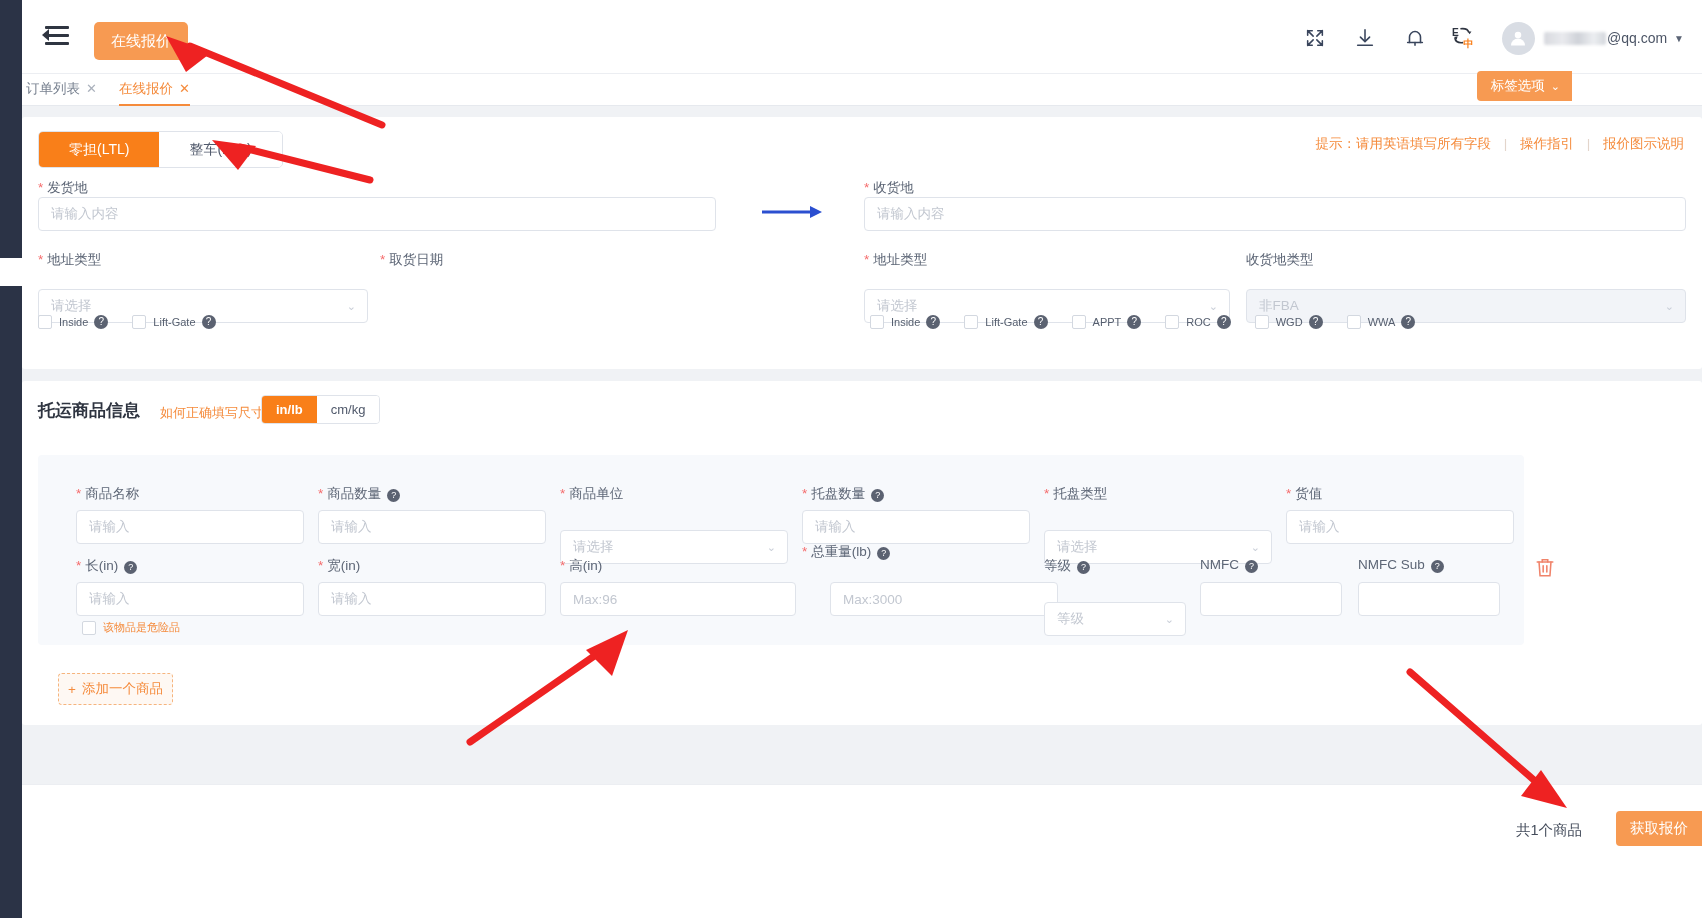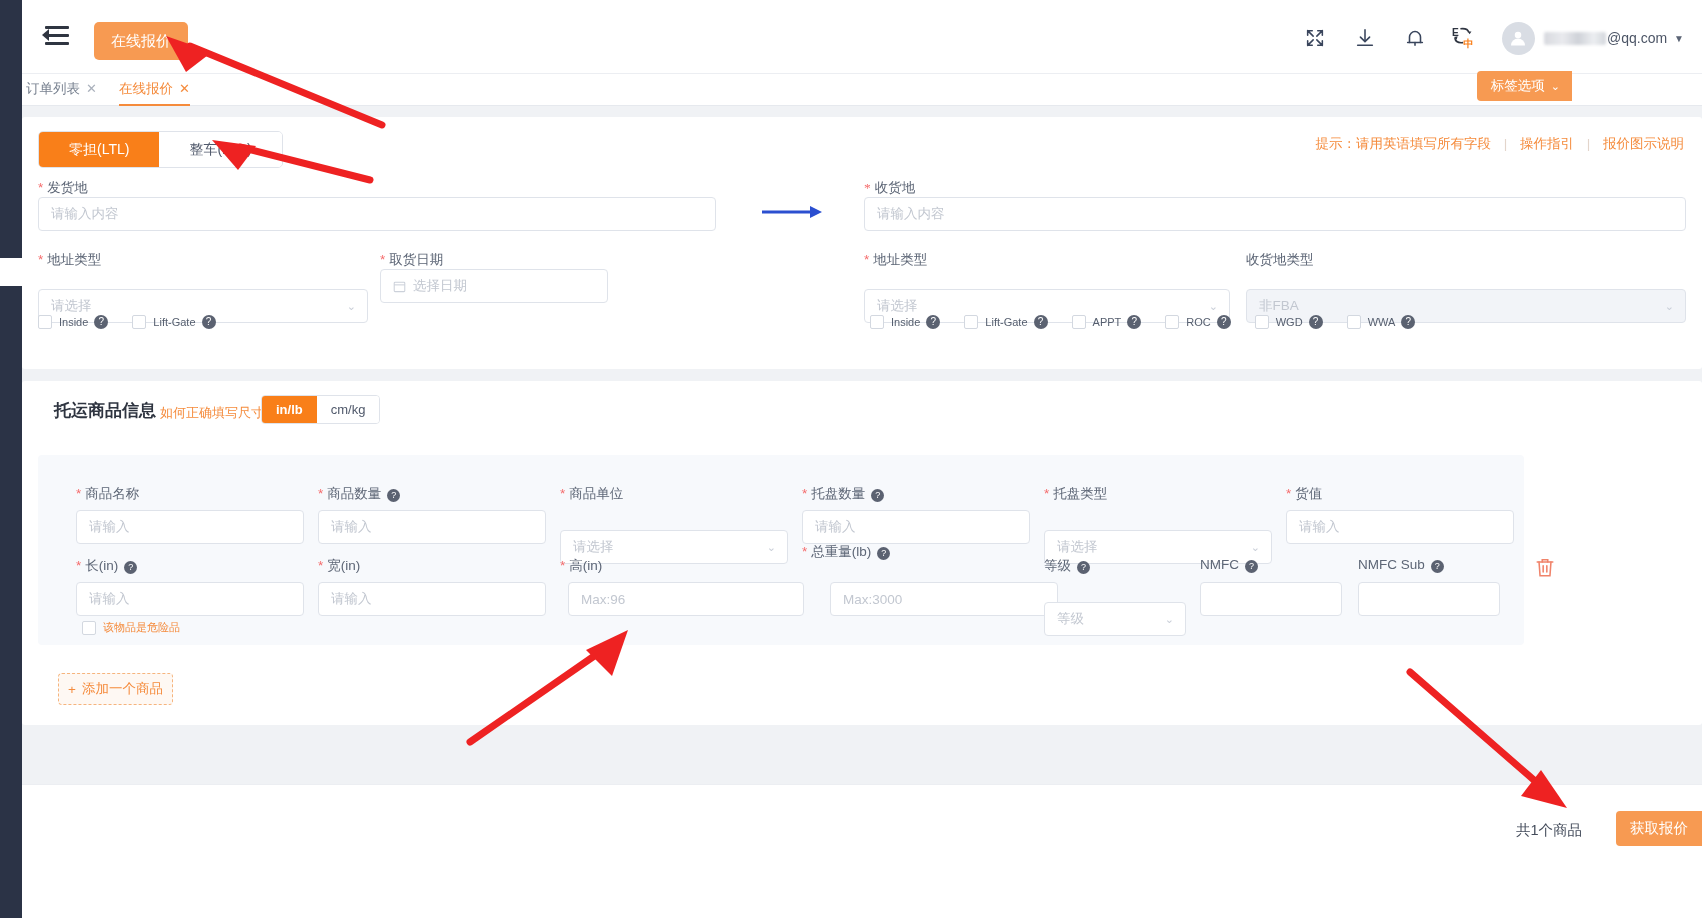--- a/index.html
+++ b/index.html
@@ -136,21 +136,21 @@
     width: 14px; height: 14px; border-radius: 50%; background: #5b6271; color: #fff;
     font-size: 10px; line-height: 14px; text-align: center; margin-left: 6px;
     font-family: "Liberation Sans", sans-serif; cursor: help; display:inline-block;
   }
   .qm.sm { width: 13px; height: 13px; line-height: 13px; font-size: 9px; }
 
   .bluearrow { position: absolute; left: 762px; top: 205px; width: 62px; height: 14px; }
 
   
   #goodsCard { top: 381px; width: 1680px; height: 344px; }
-  .gtitle { position: absolute; left: 16px; top: 18px; font-size: 17px; color: #2e3440; font-weight: bold; margin-left: 16px;}
+  .gtitle { position: absolute; left: 16px; top: 18px; font-size: 17px; color: #2e3440; font-weight: bold;}
   .gtip { position: absolute; left: 138px; top: 23px; font-size: 13px; color: #f58b3c; cursor: pointer; }
   .unitseg { position: absolute; left: 239px; top: 14px; display: flex; border: 1px solid #dfe3ea; border-radius: 4px; overflow: hidden;}
   .unitseg > div { height: 27px; line-height: 27px; padding: 0 14px; font-size: 13px; color: #50596b; background:#fff; cursor: pointer;}
   .unitseg > div.on { background: #f97f19; color: #fff; font-weight: bold; }
 
   .itembox {
     position: absolute; left: 16px; top: 74px; width: 1486px; height: 190px;
     background: #f7f9fc; border-radius: 4px;
   }
   .trash { position: absolute; left: 1512px; top: 175px; width: 22px; height: 24px; cursor: pointer; }
@@ -281,44 +281,35 @@
       <span class="req">*</span><span>地址类型</span>
     </div>
     <div class="fld sel" style="left:16px; top:152px; width:330px;">
       <span>请选择</span>
       <span class="chev">⌄</span>
     </div>
 
     <div class="lbl" style="left:358px; top:134px;">
       <span class="req">*</span><span>取货日期</span>
     </div>
-    <div class="fld" style="left:358px; top:152px; width:228px;">
-      <span class="calicon">
-        <svg width="13" height="13" viewBox="0 0 16 16" fill="none" stroke="#ccd1da" stroke-width="1.3">
-          <rect x="1.5" y="2.8" width="13" height="11.5" rx="1"></rect>
-            <path d="M1.5 6 H14.5"></path>
-        </svg>
-      </span>
-      <span>选择日期</span>
-    </div>
 
     <div class="cbrow" style="left:16px; top:198px;">
       <div class="cb">
         <span class="box"></span>
         <span class="ctext">Inside</span>
         <span class="qm">?</span>
       </div>
       <div class="cb">
         <span class="box"></span>
         <span class="ctext">Lift-Gate</span>
         <span class="qm">?</span>
       </div>
     </div>
 
-    <div class="lbl" style="left:842px; top:62px;font-family:Liberation Serif, serif;">
+    <div class="lbl" style="left:842px; top:62px;">
       <span class="req">*</span><span>收货地</span>
     </div>
     <div class="fld" style="left:842px; top:80px; width:822px;">
       <span>请输入内容</span>
     </div>
 
     <div class="lbl" style="left:842px; top:134px;">
       <span class="req">*</span><span>地址类型</span>
     </div>
     <div class="fld sel" style="left:842px; top:152px; width:366px;">
@@ -444,21 +435,21 @@
       <div class="lbl" style="left:1320px; top:102px;">
         <span>NMFC Sub</span><span class="qm sm">?</span>
       </div>
 
       <div class="fld" style="left:38px; top:127px; width:228px;">
         <span>请输入</span>
       </div>
       <div class="fld" style="left:280px; top:127px; width:228px;">
         <span>请输入</span>
       </div>
-      <div class="fld" style="left:522px; top:127px; width:236px;margin-left:8px;">
+      <div class="fld" style="left:522px; top:127px; width:236px;">
         <span>Max:96</span>
       </div>
       <div class="fld" style="left:792px; top:127px; width:228px;">
         <span>Max:3000</span>
       </div>
       <div class="fld sel" style="left:1006px; top:127px; width:142px;">
         <span>等级</span>
         <span class="chev">⌄</span>
       </div>
       <div class="fld" style="left:1162px; top:127px; width:142px;">

